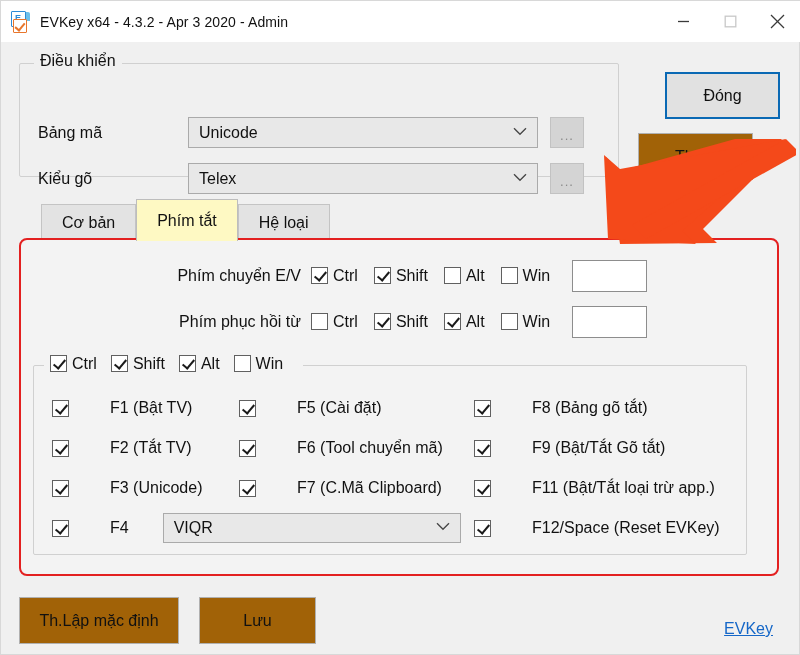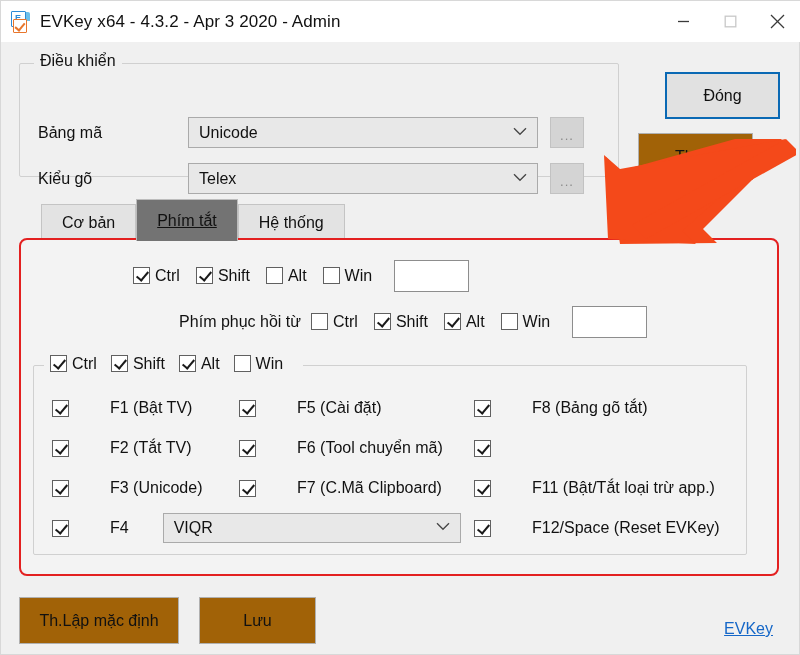--- a/index.html
+++ b/index.html
@@ -58,21 +58,21 @@
   }
   .app-icon .chk:after {
     content: "";
     position: absolute; left: 3px; top: 1px;
     width: 4px; height: 8px;
     border: solid #e8762c;
     border-width: 0 2px 2px 0;
     transform: rotate(40deg);
   }
   .title-text {
-    font-size: 17px; color: #111111;
+    font-size: 14px; color: #111111;
     letter-spacing: 0.1px;
     white-space: nowrap;
   }
   .win-controls {
     position: absolute; right: 0; top: 0;
     height: 41px; display: flex;
   }
   .win-btn {
     width: 47px; height: 41px;
     display: flex; align-items: center; justify-content: center;
@@ -150,23 +150,23 @@
     height: 37px;
     padding: 0 20px;
     display: flex; align-items: center; justify-content: center;
     font-size: 16px; color: #111111;
     background: #e3e3e3;
     border: 1px solid #c4c4c4;
     border-bottom: none;
   }
   .tab.active {
     height: 42px;
-    background: #737373;
+    background: #fef9c3;
     border-color: #bdbdbd;
-    position: relative; z-index: 2; text-decoration: underline;
+    position: relative; z-index: 2;
   }
 
   
   .tab-panel {
     position: absolute; left: 18px; top: 237px;
     width: 760px; height: 338px;
     background: #f3f3f3;
     border: 2px solid #e32020;
     border-radius: 8px;
   }
@@ -340,26 +340,27 @@
       <div class="dots-btn">...</div>
     </div>
   </div>
 
   <div class="btn btn-dong">Đóng</div>
   <div class="btn btn-thoat">Thoát</div>
 
   <div class="tabs">
     <div class="tab">Cơ bản</div>
     <div class="tab active">Phím tắt</div>
-    <div class="tab">Hệ thống</div>
+    <div class="tab">Hệ loại</div>
   </div>
 
   <div class="tab-panel">
 
     <div class="hk-row" style="top:20px;">
+      <div class="hk-label">Phím chuyển E/V</div>
       <div class="cb-wrap">
         <span class="cb on"></span>
         <span class="cb-text">Ctrl</span>
       </div>
       <div class="cb-wrap">
         <span class="cb on"></span>
         <span class="cb-text">Shift</span>
       </div>
       <div class="cb-wrap">
         <span class="cb"></span>
@@ -446,20 +447,21 @@
         </div>
       </div>
 
       <div class="fk-col" style="left:440px; top:4px; width:270px;">
         <div class="fk-item">
           <span class="cb on"></span>
           <span class="cb-text">F8 (Bảng gõ tắt)</span>
         </div>
         <div class="fk-item">
           <span class="cb on"></span>
+          <span class="cb-text">F9 (Bật/Tắt Gõ tắt)</span>
         </div>
         <div class="fk-item">
           <span class="cb on"></span>
           <span class="cb-text">F11 (Bật/Tắt loại trừ app.)</span>
         </div>
         <div class="fk-item">
           <span class="cb on"></span>
           <span class="cb-text">F12/Space (Reset EVKey)</span>
         </div>
       </div>

